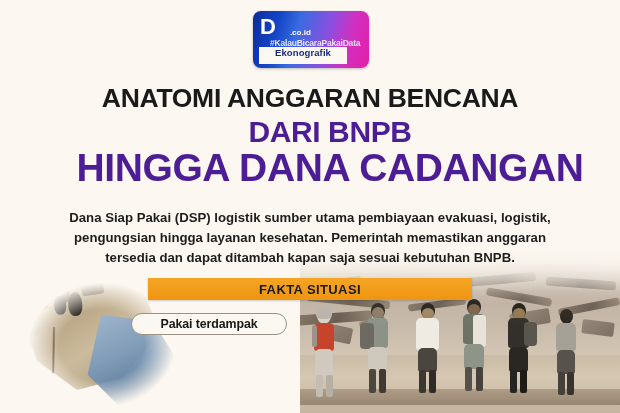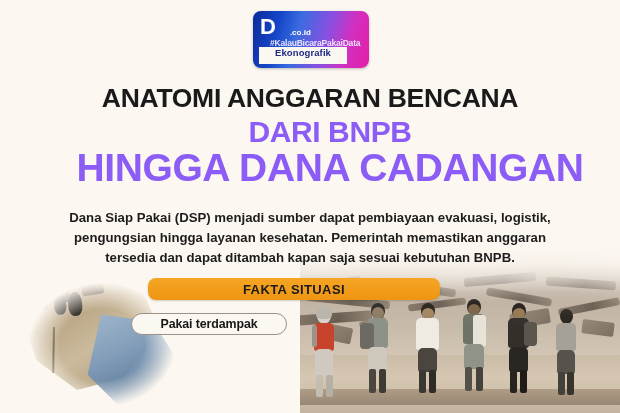--- a/index.html
+++ b/index.html
@@ -180,21 +180,21 @@
   }
   .h-line1 {
     font-size:26.5px; font-weight:bold;
     color:#1A1A1A;
     letter-spacing:-.3px;
     line-height:1.08;
     text-align:center;
   }
   .h-line2, .h-line3 {
     font-weight:bold;
-    color:#8b5cf6;
+    color:#4c1d95;
     letter-spacing:-.4px;
     line-height:1.06;
     padding-left:40px;
   }
   .h-line2 { font-size:30px; margin-top:3px; }
   .h-line3 { font-size:39px; }
 
   
   .body-text {
     position:absolute;
@@ -205,23 +205,23 @@
     line-height:1.52;
     color:#1D1D1D;
     font-weight:600;
   }
   .body-text p { margin:0; }
 
   
   .btn-fakta {
     position:absolute;
     left:148px; top:278px;
-    width:292px; height:22px;
+    width:324px; height:22px;
     background:linear-gradient(to bottom,#F5A524,#EE9512);
-    border-radius:8px;
+    border-radius:0;
     display:flex; align-items:center; justify-content:center;
     box-shadow:0 1px 2px rgba(0,0,0,.18);
   }
   .btn-fakta span {
     font-size:13px; font-weight:bold;
     color:#1A1A1A;
     letter-spacing:.4px;
   }
 
   .btn-lokasi {
@@ -362,21 +362,21 @@
     </div>
   </div>
 
   <div class="headline">
     <div class="h-line1">ANATOMI ANGGARAN BENCANA</div>
     <div class="h-line2">DARI BNPB</div>
     <div class="h-line3">HINGGA DANA CADANGAN</div>
   </div>
 
   <div class="body-text">
-    <p>Dana Siap Pakai (DSP) menjadi sumber dapat pembiayaan evakuasi, logistik,</p>
+    <p>Dana Siap Pakai (DSP) logistik sumber utama pembiayaan evakuasi, logistik,</p>
     <p>pengungsian hingga layanan kesehatan. Pemerintah memastikan anggaran</p>
     <p>tersedia dan dapat ditambah kapan saja sesuai kebutuhan BNPB.</p>
   </div>
 
   <div class="btn-fakta">
     <span>FAKTA SITUASI</span>
   </div>
 
   <div class="btn-lokasi">
     <span>Pakai terdampak</span>

